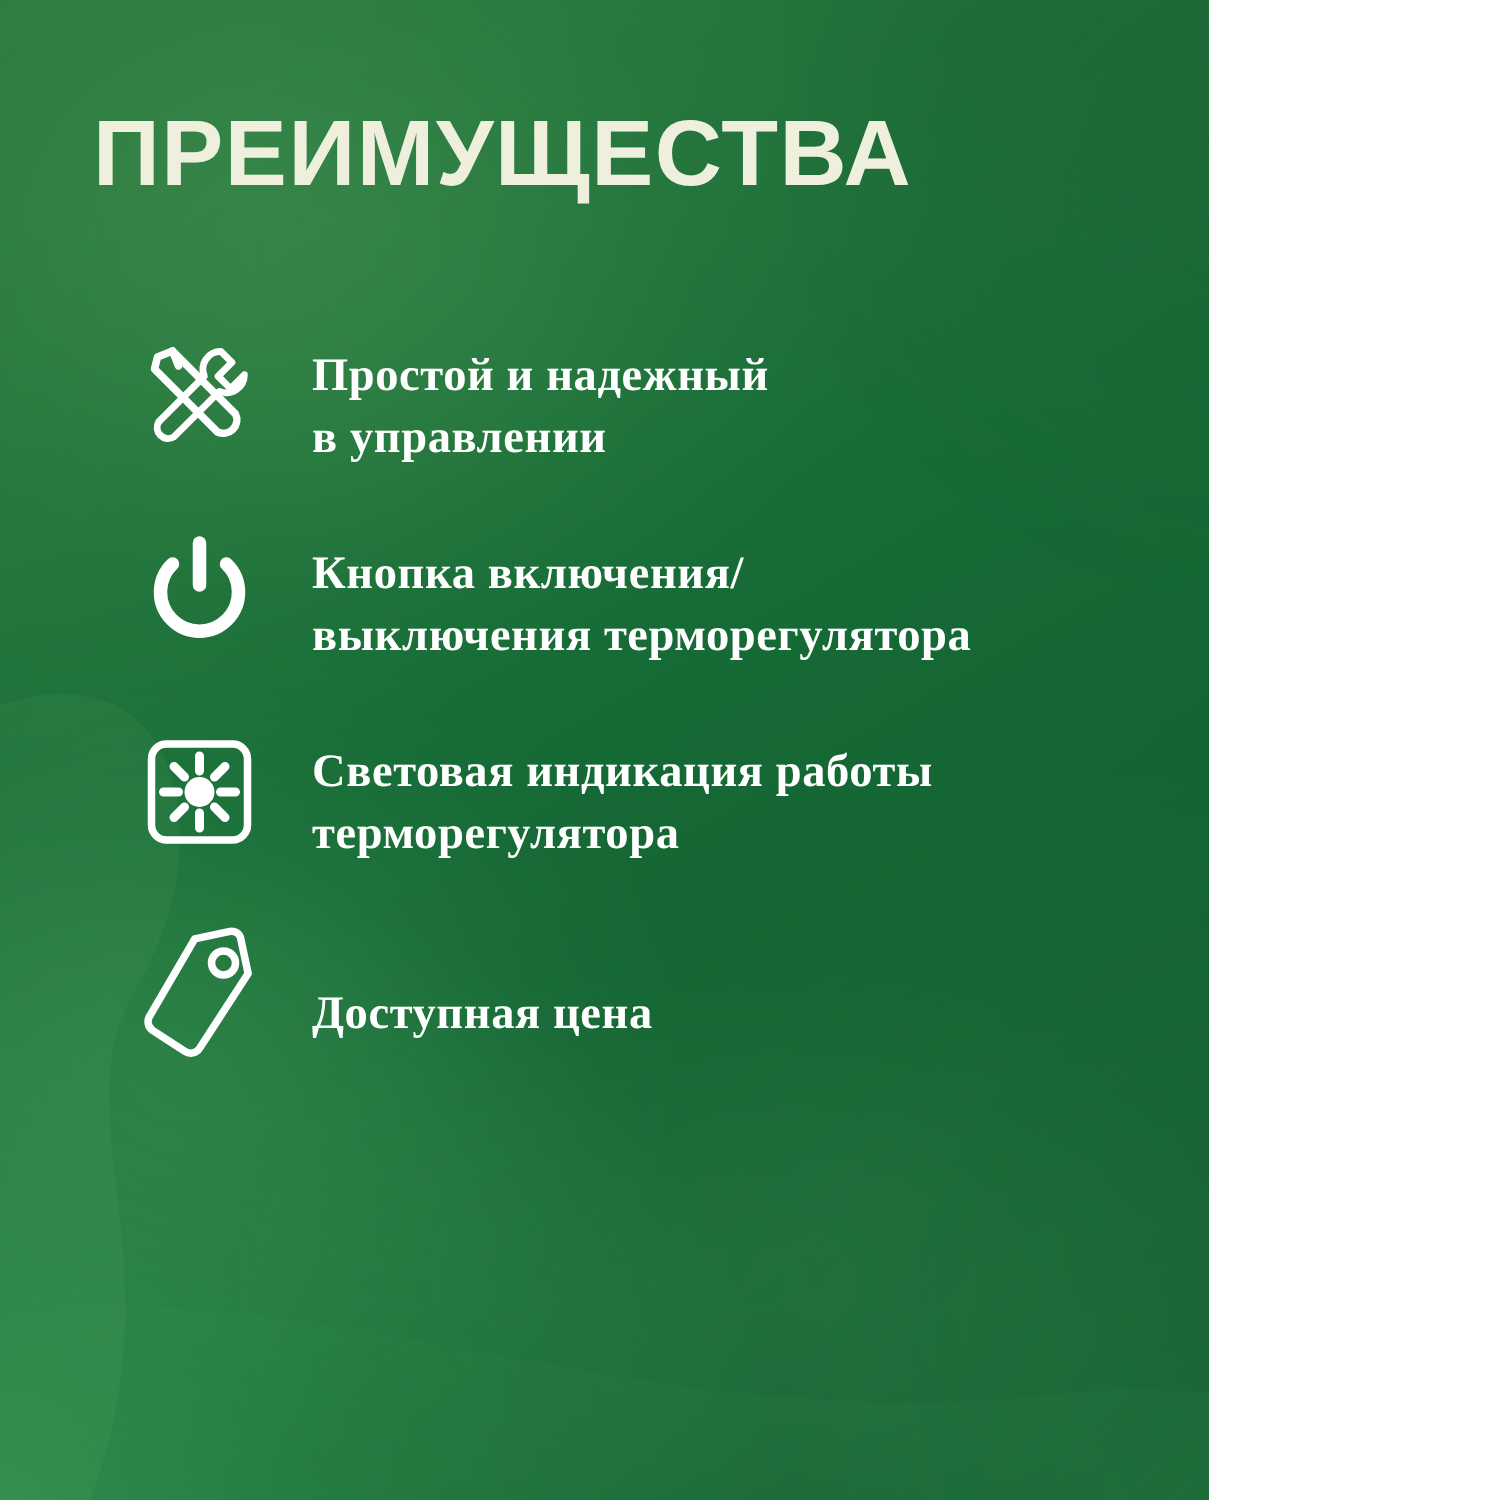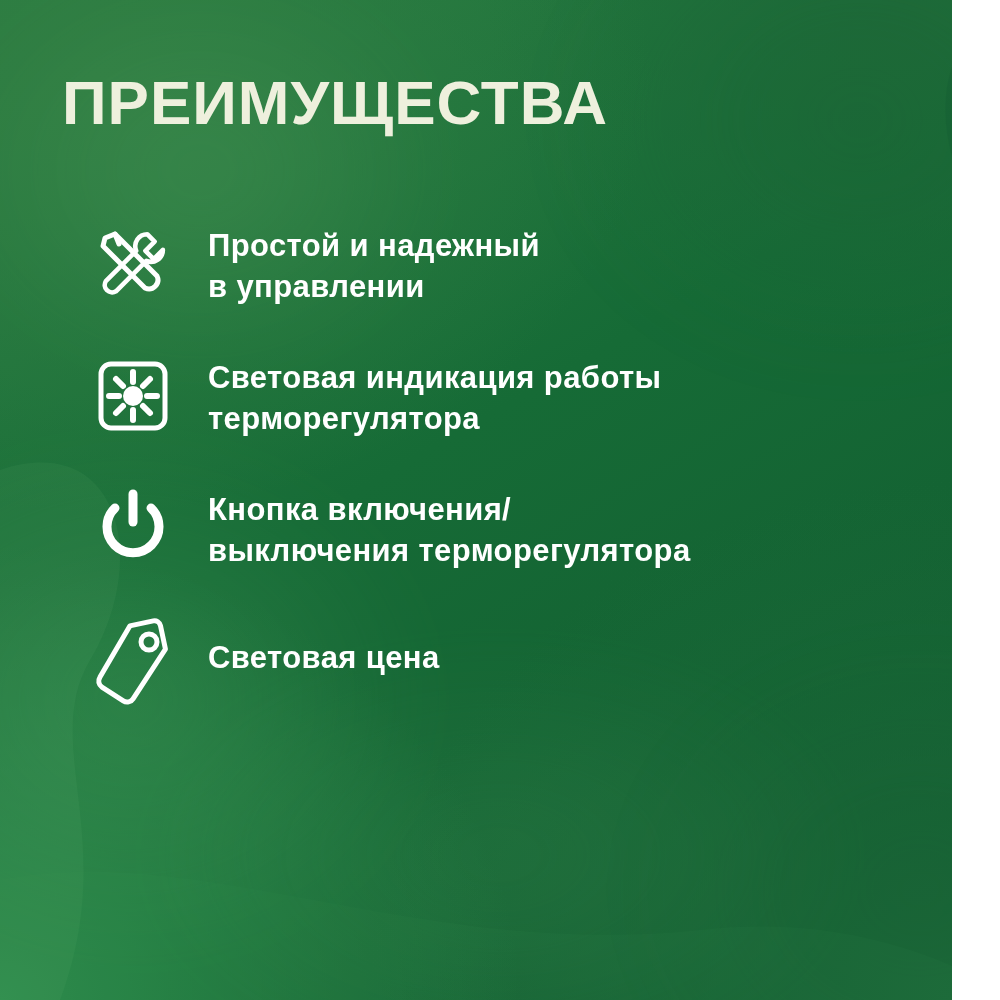--- a/index.html
+++ b/index.html
@@ -8,21 +8,21 @@
   }
   body {
     width: 1000px;
     height: 1000px;
     overflow: hidden;
     font-family: "Liberation Sans", sans-serif;
     background: #ffffff;
   }
   .poster {
     position: relative;
-    width: 952px;
+    width: 806px;
     height: 1000px;
     overflow: hidden;
     background:
       radial-gradient(ellipse 900px 700px at 10% 8%, #2f7d42 0%, rgba(47,125,66,0) 62%),
       radial-gradient(ellipse 700px 600px at 95% 0%, #1f6b39 0%, rgba(31,107,57,0) 60%),
       radial-gradient(ellipse 800px 700px at 0% 100%, #2d8b4b 0%, rgba(45,139,75,0) 65%),
       radial-gradient(ellipse 900px 800px at 100% 100%, #1d6b3a 0%, rgba(29,107,58,0) 65%),
       linear-gradient(150deg, #2b7e43 0%, #166b36 45%, #11592f 100%);
   }
   
@@ -77,23 +77,24 @@
   }
 
   .features {
     position: absolute;
     left: 58px;
     top: 212px;
     width: 890px;
   }
   .feature {
     display: flex;
-    align-items: flex-start;
+    align-items: center;
     margin-bottom: 28px;
     min-height: 104px;
+    font-family: Liberation Serif, serif;
   }
   .feature .icon {
     flex: 0 0 150px;
     height: 104px;
     display: flex;
     align-items: center;
     justify-content: center;
     color: #ffffff;
   }
   .feature .label {
@@ -139,48 +140,48 @@
           <path d="M72 22 A13 13 0 0 0 60 40 L27 73 A8 8 0 0 0 38 84 L71 51 A13 13 0 0 0 89 39 L79 49 L70 40 L80 30 Z" transform="translate(-4,-2) scale(0.92)"></path>
         </svg>
       </div>
       <div class="label">Простой и надежный
 в управлении</div>
     </div>
 
 
     <div class="feature">
       <div class="icon">
+        <svg width="96" height="96" viewBox="0 0 96 96" fill="none" stroke="#ffffff" stroke-width="9" stroke-linecap="round" stroke-linejoin="round">
+          <path d="M30 28 A26 26 0 1 0 66 28"></path>
+          <path d="M48 14 v28"></path>
+        </svg>
+      </div>
+      <div class="label">Кнопка включения/
+выключения терморегулятора</div>
+    </div>
+
+    <div class="feature">
+      <div class="icon">
         <svg width="96" height="96" viewBox="0 0 96 96" fill="none" stroke="#ffffff" stroke-width="5" stroke-linecap="round" stroke-linejoin="round">
           <rect x="16" y="16" width="64" height="64" rx="10"></rect>
           <circle cx="48" cy="48" r="10" fill="#ffffff" stroke="none"></circle>
           <g stroke-width="6">
             <path d="M48 24 v10 M48 62 v10 M24 48 h10 M62 48 h10"></path>
             <path d="M31 31 l7 7 M58 58 l7 7 M65 31 l-7 7 M38 58 l-7 7"></path>
           </g>
         </svg>
       </div>
       <div class="label">Световая индикация работы
 терморегулятора</div>
     </div>
 
-    <div class="feature">
-      <div class="icon">
-        <svg width="96" height="96" viewBox="0 0 96 96" fill="none" stroke="#ffffff" stroke-width="9" stroke-linecap="round" stroke-linejoin="round">
-          <path d="M30 28 A26 26 0 1 0 66 28"></path>
-          <path d="M48 14 v28"></path>
-        </svg>
-      </div>
-      <div class="label">Кнопка включения/
-выключения терморегулятора</div>
-    </div>
-
     <div class="feature single">
       <div class="icon">
         <svg width="96" height="96" viewBox="0 0 96 96" fill="none" stroke="#ffffff" stroke-width="5" stroke-linecap="round" stroke-linejoin="round">
           <path d="M52 14 H76 a6 6 0 0 1 6 6 v24 L40 86 a7 7 0 0 1 -10 0 L12 68 a7 7 0 0 1 0 -10 Z" transform="rotate(-12 48 48)"></path>
           <circle cx="64" cy="30" r="8"></circle>
         </svg>
       </div>
-      <div class="label">Световая цена</div>
+      <div class="label">Доступная цена</div>
     </div>
 
   </div>
 </div>
 
 </body></html>

